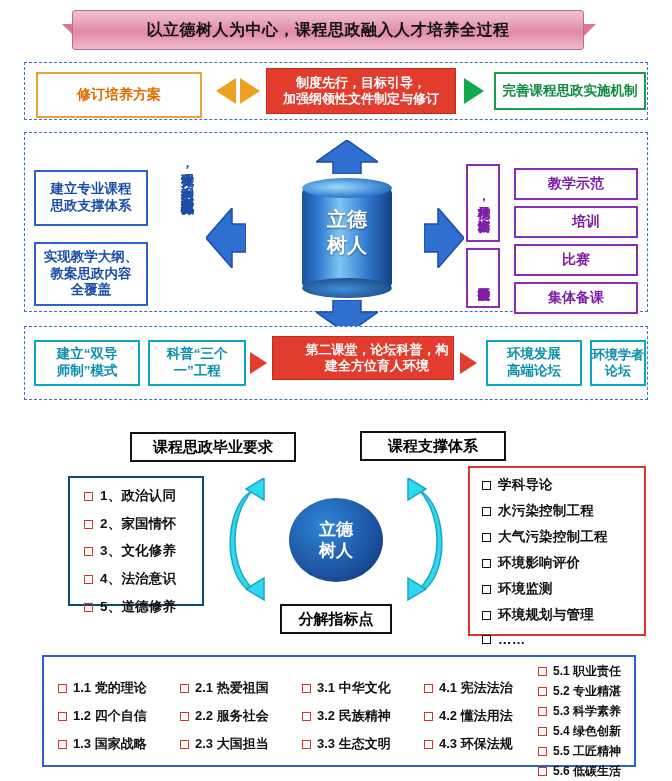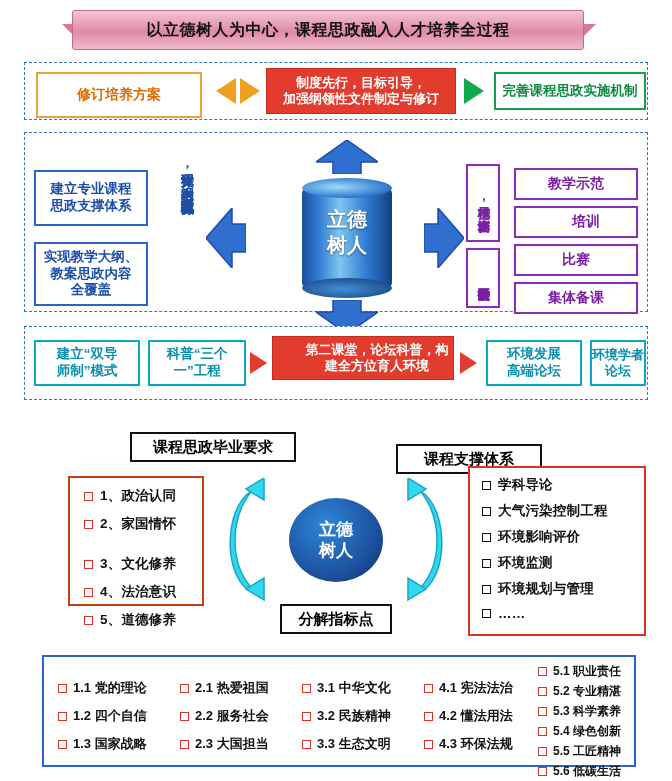--- a/index.html
+++ b/index.html
@@ -115,21 +115,21 @@
 
   
   .hdr {
     position: absolute; border: 2px solid #111; background: #fff;
     display: flex; align-items: center; justify-content: center;
     font-weight: bold; font-size: 15px; color: #000000;
   }
 
   
   .listpanel { position: absolute; background: #fff; }
-  .listpanel.green { border: 2px solid #c2410c; }
+  .listpanel.green { border: 2px solid #0c4a6e; }
   .listpanel.red { border: 2px solid #d8342a; }
   .li {
     display: flex; align-items: center; font-size: 13.5px; font-weight: bold; color: #111;
     white-space: nowrap;
   }
   .li .sq {
     width: 9px; height: 9px; border: 1.5px solid #d8342a; margin-right: 7px; flex: 0 0 auto;
   }
   .li.dk .sq { border-color: #111; }
   .li .lbl { letter-spacing: .2px; }
@@ -269,33 +269,33 @@
     <span>高端论坛</span>
   </div>
   <div class="box cyan" style="left:590px; top:340px; width:56px; height:46px; font-size:13px; flex-direction:column;">
     <span>环境学者</span>
     <span>论坛</span>
   </div>
 
   <div class="hdr" style="left:130px; top:432px; width:166px; height:30px;">
     <span>课程思政毕业要求</span>
   </div>
-  <div class="hdr" style="left:360px; top:444px; width:146px; height:30px;margin-left:36px;">
+  <div class="hdr" style="left:360px; top:431px; width:146px; height:30px;">
     <span>课程支撑体系</span>
   </div>
   <div class="hdr" style="left:280px; top:604px; width:112px; height:30px;">
     <span>分解指标点</span>
   </div>
 
   <div class="listpanel green" style="left:68px; top:476px; width:136px; height:130px; padding:9px 0 0 14px;">
     <div class="li" style="margin-bottom:10px;">
       <span class="sq"></span>
       <span class="lbl">1、政治认同</span>
     </div>
-    <div class="li" style="margin-bottom:22px;">
+    <div class="li" style="margin-bottom:9px;">
       <span class="sq"></span>
       <span class="lbl">2、家国情怀</span>
     </div>
     <div class="li" style="margin-bottom:10px;">
       <span class="sq"></span>
       <span class="lbl">3、文化修养</span>
     </div>
     <div class="li" style="margin-bottom:10px;">
       <span class="sq"></span>
       <span class="lbl">4、法治意识</span>
@@ -303,20 +303,24 @@
     <div class="li">
       <span class="sq"></span>
       <span class="lbl">5、道德修养</span>
     </div>
   </div>
 
   <div class="listpanel red" style="left:468px; top:466px; width:178px; height:170px; padding:8px 0 0 12px;">
     <div class="li dk" style="margin-bottom:8px;">
       <span class="sq"></span>
       <span class="lbl">学科导论</span>
+    </div>
+    <div class="li dk" style="margin-bottom:8px;">
+      <span class="sq"></span>
+      <span class="lbl">水污染控制工程</span>
     </div>
     <div class="li dk" style="margin-bottom:8px;">
       <span class="sq"></span>
       <span class="lbl">大气污染控制工程</span>
     </div>
     <div class="li dk" style="margin-bottom:8px;">
       <span class="sq"></span>
       <span class="lbl">环境影响评价</span>
     </div>
     <div class="li dk" style="margin-bottom:8px;">

